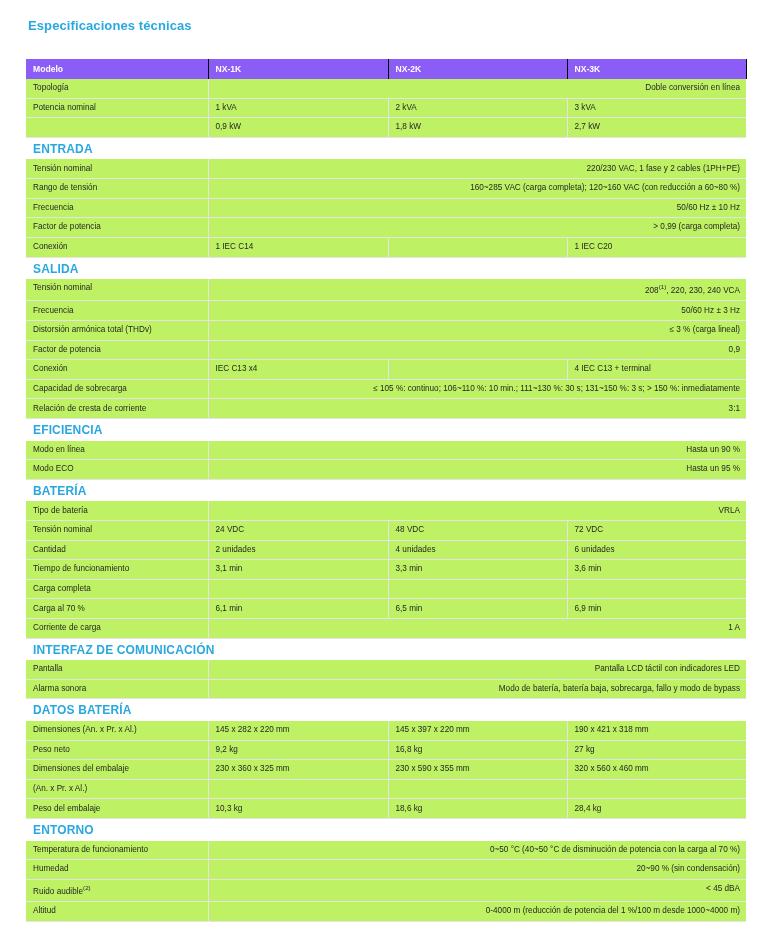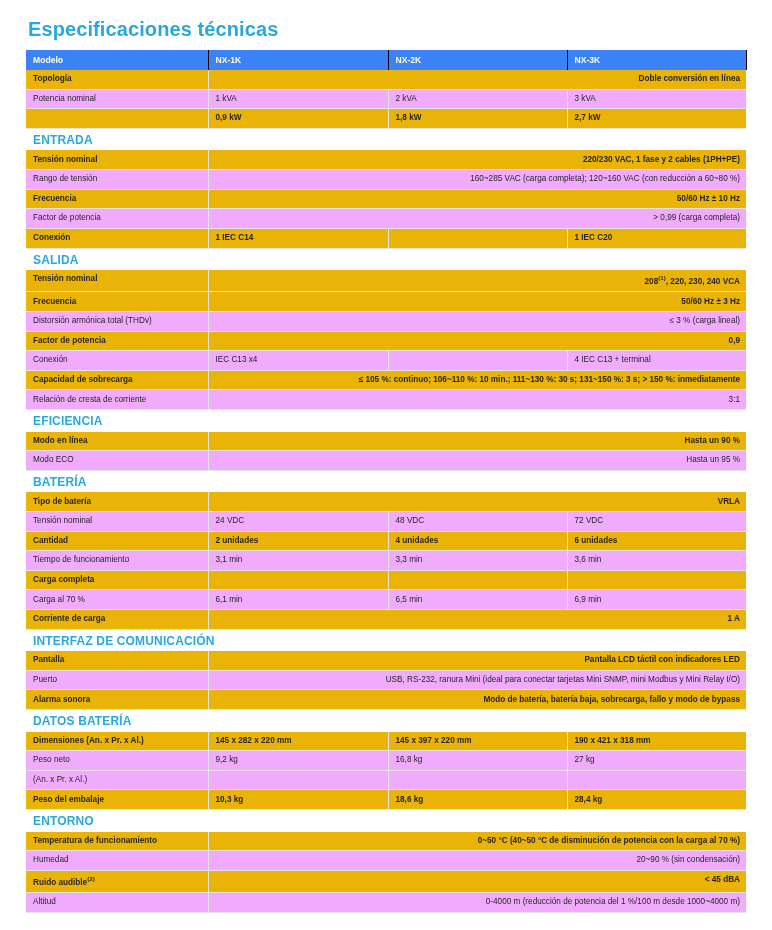--- a/index.html
+++ b/index.html
@@ -13,53 +13,53 @@
     font-family: "Liberation Sans", sans-serif;
     color: #1a1a1a;
     -webkit-font-smoothing: antialiased;
   }
   .page {
     width: 772px;
     padding: 18px 26px 10px 26px;
   }
   .doc-title {
     color: #29a8e0;
-    font-size: 20px;
+    font-size: 13px;
     font-weight: bold;
     letter-spacing: 0.1px;
-    margin: 0 0 9px 2px;
+    margin: 0 0 26px 2px;
   }
   table.spec {
     width: 720px;
     border-collapse: collapse;
     table-layout: fixed;
     font-size: 8.2px;
   }
   table.spec col.c1 { width: 182px; }
   table.spec col.c2 { width: 180px; }
   table.spec col.c3 { width: 179px; }
   table.spec col.c4 { width: 179px; }
 
   thead th {
-    background: #3b82f6;
+    background: #8b5cf6;
     color: #ffffff;
     font-size: 8.6px;
     font-weight: bold;
     text-align: left;
     padding: 5px 6px 5px 7px;
     border-right: 1px solid #000;
   }
   tbody td {
     padding: 4.2px 6px 4.2px 7px;
     vertical-align: top;
     border-bottom: 1px solid #e4e4e4;
     line-height: 1.25;
   }
-  tr.zebra td { background: #eab308; font-weight: bold; }
-  tr.plain td { background: #f0abfc; }
+  tr.zebra td { background: #bef264; }
+  tr.plain td { background: #bef264; }
   td.lbl { color: #262626; }
   td.val { color: #262626; border-left: 1px solid #e4e4e4; }
   td.span3 { border-left: 1px solid #e4e4e4; text-align: right; }
 
   tr.section td {
     background: #ffffff;
     color: #29a8e0;
     font-weight: bold;
     font-size: 12px;
     padding-top: 4px;
@@ -223,43 +223,45 @@
           <td class="lbl">Corriente de carga</td>
           <td colspan="3" class="val span3">1 A</td>
         </tr>
         <tr class="section">
           <td colspan="4">INTERFAZ DE COMUNICACIÓN</td>
         </tr>
         <tr class="zebra">
           <td class="lbl">Pantalla</td>
           <td colspan="3" class="val span3">Pantalla LCD táctil con indicadores LED</td>
         </tr>
-        <tr class="plain">
-          <td class="lbl">Puerto</td>
-          <td colspan="3" class="val span3">USB, RS-232, ranura Mini (ideal para conectar tarjetas Mini SNMP, mini Modbus y Mini Relay I/O)</td>
-        </tr>
         <tr class="zebra">
           <td class="lbl">Alarma sonora</td>
           <td colspan="3" class="val span3">Modo de batería, batería baja, sobrecarga, fallo y modo de bypass</td>
         </tr>
         <tr class="section">
           <td colspan="4">DATOS BATERÍA</td>
         </tr>
         <tr class="zebra">
           <td class="lbl">Dimensiones (An. x Pr. x Al.)</td>
           <td class="val">145 x 282 x 220 mm</td>
           <td class="val">145 x 397 x 220 mm</td>
           <td class="val">190 x 421 x 318 mm</td>
         </tr>
         <tr class="plain">
           <td class="lbl">Peso neto</td>
           <td class="val">9,2 kg</td>
           <td class="val">16,8 kg</td>
           <td class="val">27 kg</td>
         </tr>
+        <tr class="zebra">
+          <td class="lbl">Dimensiones del embalaje</td>
+          <td class="val">230 x 360 x 325 mm</td>
+          <td class="val">230 x 590 x 355 mm</td>
+          <td class="val">320 x 560 x 460 mm</td>
+        </tr>
         <tr class="plain">
           <td class="lbl">(An. x Pr. x Al.)</td>
           <td class="val"></td>
           <td class="val"></td>
           <td class="val"></td>
         </tr>
         <tr class="zebra">
           <td class="lbl">Peso del embalaje</td>
           <td class="val">10,3 kg</td>
           <td class="val">18,6 kg</td>

